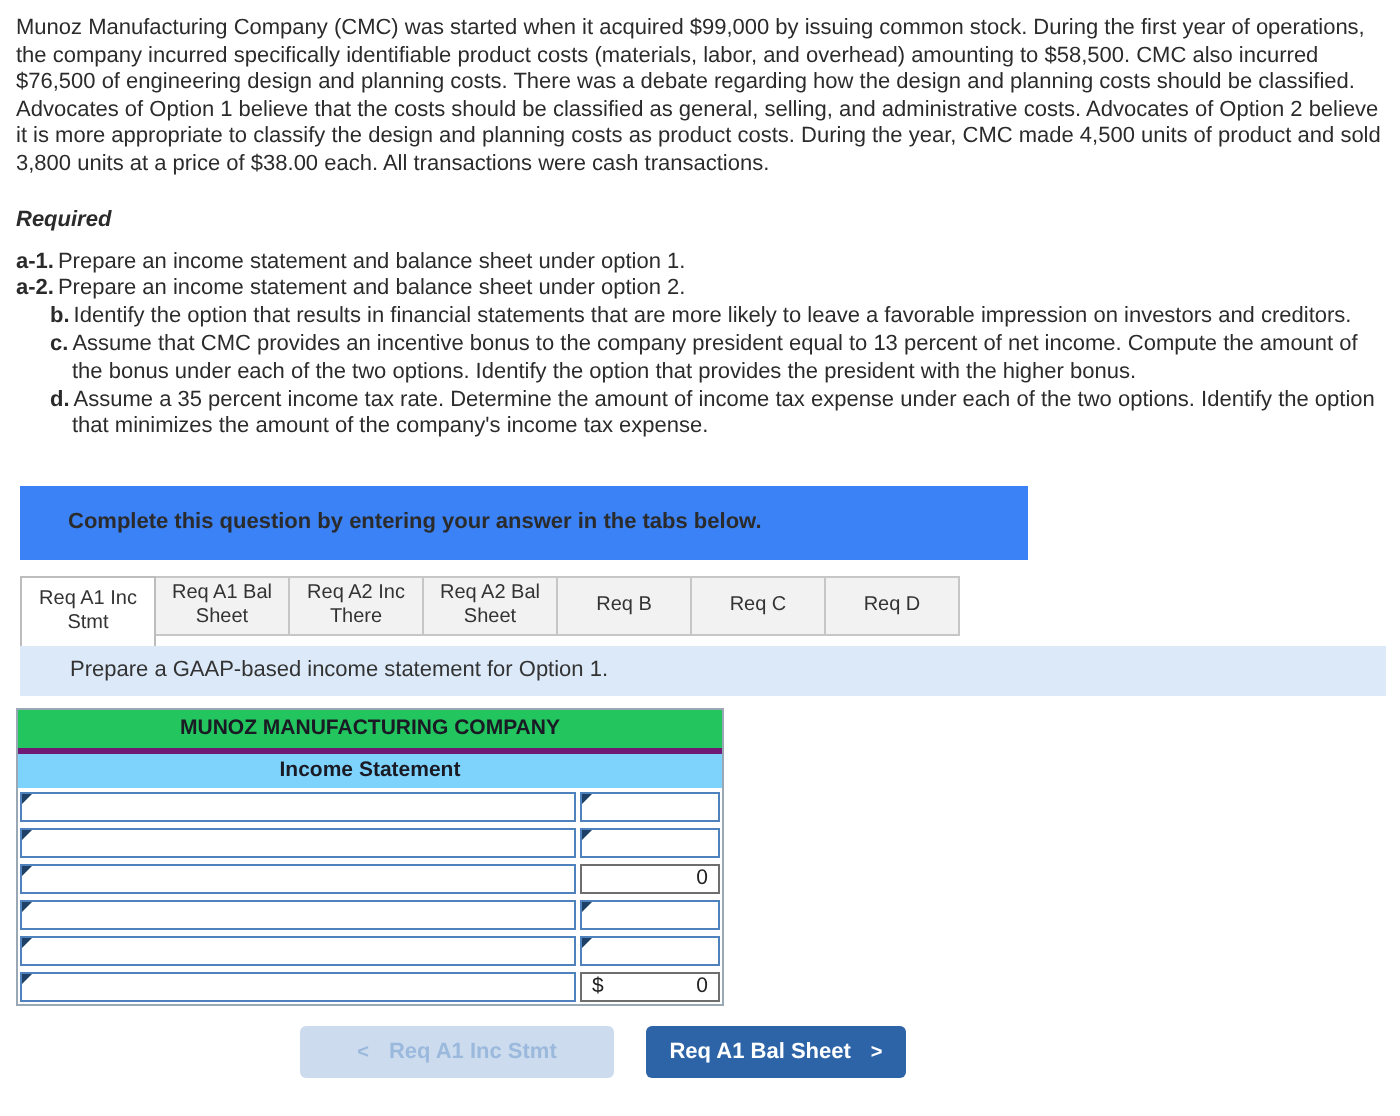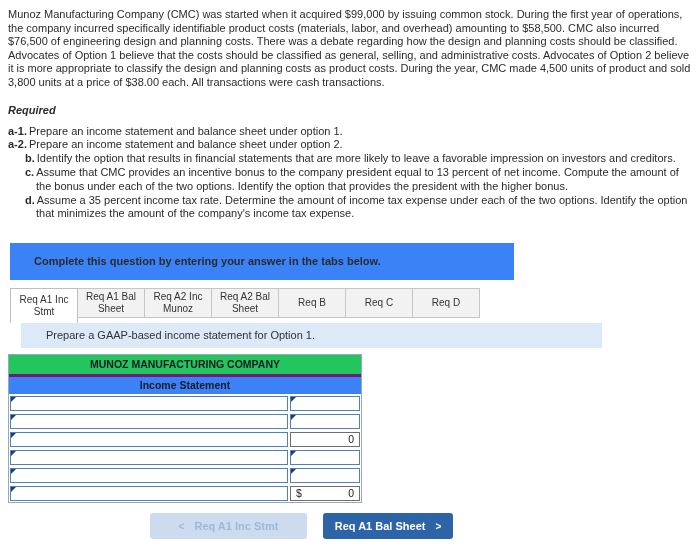--- a/index.html
+++ b/index.html
@@ -22,33 +22,33 @@
     box-sizing:border-box;width:68px;min-height:30px;margin-right:-1px;
     background:#f2f2f2;border:1px solid #c6c6c6;
     display:flex;align-items:center;justify-content:center;text-align:center;
     font-size:10px;line-height:12px;padding:2px 5px;cursor:pointer;color:#333;
   }
   .tab.active{
     background:#ffffff;min-height:35px;border-bottom:none;
     position:relative;z-index:2;border-color:#bdbdbd;
   }
   .promptbar{
-    margin-left:13px;width:581px;box-sizing:border-box;
+    margin-left:2px;width:683px;box-sizing:border-box;
     background:#dbe9f8;padding:6px 25px;line-height:13px;color:#333;
   }
   .stmt{
     margin-top:6px;width:354px;box-sizing:border-box;
     border:1px solid #9aa7b5;background:#ffffff;
   }
   .stmt-title{
     background:#22c55e;color:#1a1a24;font-weight:bold;font-size:10.5px;
     text-align:center;padding:3px 0;border-bottom:3px solid #701a75;line-height:13px;
   }
   .stmt-sub{
-    background:#3b82f6;color:#1a1a24;font-weight:bold;font-size:10.5px;
+    background:#7dd3fc;color:#1a1a24;font-weight:bold;font-size:10.5px;
     text-align:center;padding:2px 0;line-height:13px;
   }
   .srow{display:flex;gap:2px;padding:1.5px 1px;height:18px;box-sizing:border-box;}
   .lc{flex:1;}
   .rc{width:70px;flex:none;}
   .icell{
     position:relative;background:#ffffff;border:1.5px solid #4f81bd;
     box-sizing:border-box;cursor:text;
   }
   .icell::before{
@@ -93,21 +93,21 @@
   </div>
   <div class="req-item req-letter">
     <span class="lbl">d.</span><span>Assume a 35 percent income tax rate. Determine the amount of income tax expense under each of the two options. Identify the option that minimizes the amount of the company's income tax expense.</span>
   </div>
 
   <div class="banner">Complete this question by entering your answer in the tabs below.</div>
 
   <div class="tabstrip">
     <div class="tab active">Req A1 Inc Stmt</div>
     <div class="tab">Req A1 Bal Sheet</div>
-    <div class="tab">Req A2 Inc Munoz</div>
+    <div class="tab">Req A2 Inc There</div>
     <div class="tab">Req A2 Bal Sheet</div>
     <div class="tab">Req B</div>
     <div class="tab">Req C</div>
     <div class="tab">Req D</div>
   </div>
 
   <div class="promptbar">Prepare a GAAP-based income statement for Option 1.</div>
 
   <div class="stmt">
     <div class="stmt-title">MUNOZ MANUFACTURING COMPANY</div>

